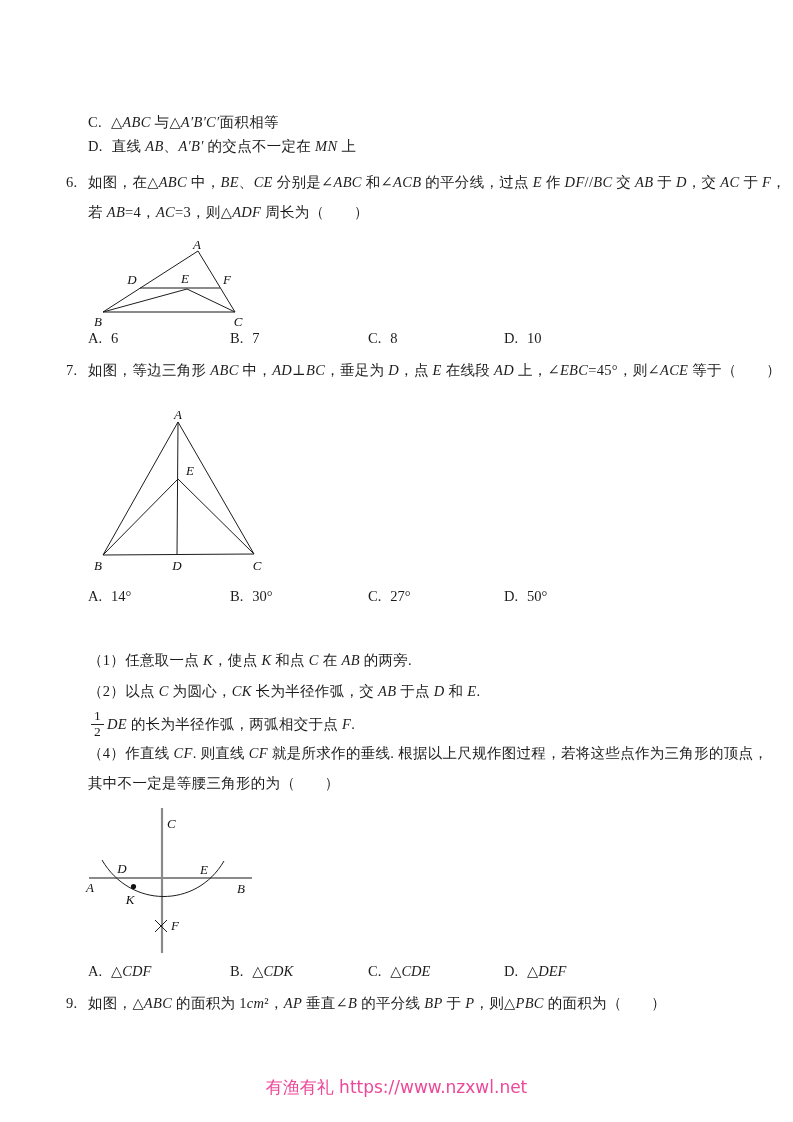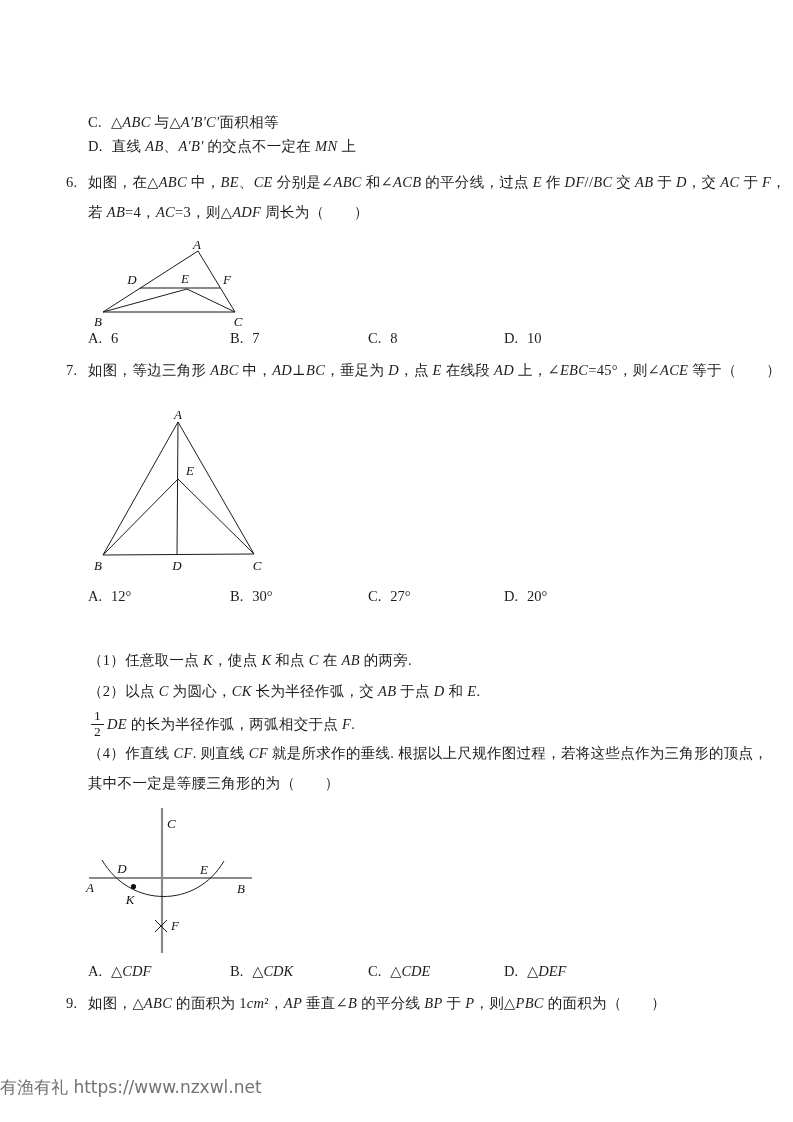--- a/index.html
+++ b/index.html
@@ -13,22 +13,22 @@
   .ol{margin-right:9px;}
   .frac-line{display:flex;align-items:center;height:40px;}
   .frac{display:inline-flex;flex-direction:column;align-items:center;line-height:1.05;
         margin:0 3px;font-size:13.5px;}
   .fnum{border-bottom:1px solid #222;padding:0 3px;}
   .fden{padding:0 3px;}
   svg{position:absolute;overflow:visible;}
   svg line, svg path{fill:none;stroke:#1c1c1c;stroke-width:1;}
   svg .gray{stroke:#8a8a8a;stroke-width:2.2;}
   svg text{font-family:"Liberation Serif",serif;font-style:italic;font-size:13px;fill:#111;}
-  .footer{position:absolute;top:1068px;left:0;width:100%;
-          font-family:"DejaVu Sans","Liberation Sans",sans-serif;font-size:17px;color:#737373;}
+  .footer{position:absolute;top:1068px;left:0;width:100%;text-align:center;
+          font-family:"DejaVu Sans","Liberation Sans",sans-serif;font-size:17px;color:#ec4899;}
   .footer a{color:inherit;text-decoration:none;}
 </style>
 </head>
 <body>
 
 <div class="page">
 
   <div class="tline" style="left:88px;top:104px">
     <span class="ol">C.</span><span class="mx">△<i class="m">ABC</i> 与△<i class="m">A′B′C′</i>面积相等</span>
   </div>
@@ -77,24 +77,24 @@
     <line x1="13" y1="147" x2="88" y2="71"></line>
     <line x1="88" y1="71" x2="164" y2="146"></line>
     <text x="88" y="11" text-anchor="middle">A</text>
     <text x="96" y="67">E</text>
     <text x="8" y="162" text-anchor="middle">B</text>
     <text x="87" y="162" text-anchor="middle">D</text>
     <text x="167" y="162" text-anchor="middle">C</text>
   </svg>
 
   <div class="row" style="top:580px">
-    <span class="opt" style="left:88px"><span class="ol">A.</span><span class="mx">12°</span></span>
+    <span class="opt" style="left:88px"><span class="ol">A.</span><span class="mx">14°</span></span>
     <span class="opt" style="left:230px"><span class="ol">B.</span><span class="mx">30°</span></span>
     <span class="opt" style="left:368px"><span class="ol">C.</span><span class="mx">27°</span></span>
-    <span class="opt" style="left:504px"><span class="ol">D.</span><span class="mx">20°</span></span>
+    <span class="opt" style="left:504px"><span class="ol">D.</span><span class="mx">50°</span></span>
   </div>
 
   <div class="tline" style="left:88px;top:642px">
     <span class="mx">（1）任意取一点 <i class="m">K</i>，使点 <i class="m">K</i> 和点 <i class="m">C</i> 在 <i class="m">AB</i> 的两旁.</span>
   </div>
   <div class="tline" style="left:88px;top:673px">
     <span class="mx">（2）以点 <i class="m">C</i> 为圆心，<i class="m">CK</i> 长为半径作弧，交 <i class="m">AB</i> 于点 <i class="m">D</i> 和 <i class="m">E</i>.</span>
   </div>
   <div class="tline frac-line" style="left:88px;top:696px">
     <span class="frac">

